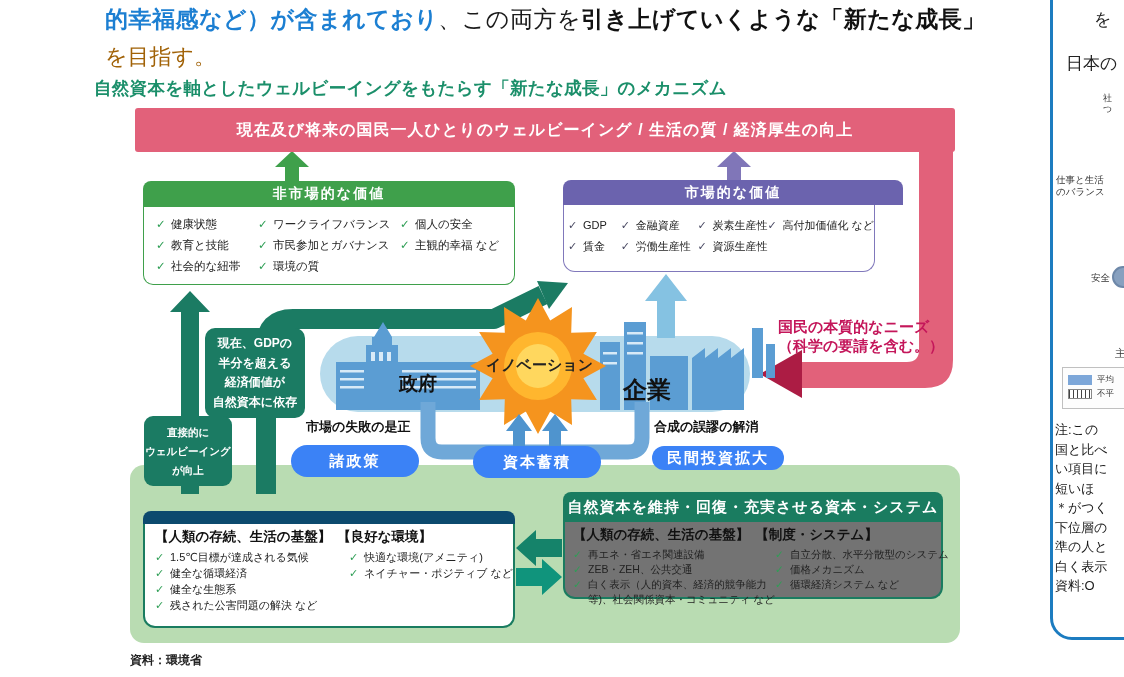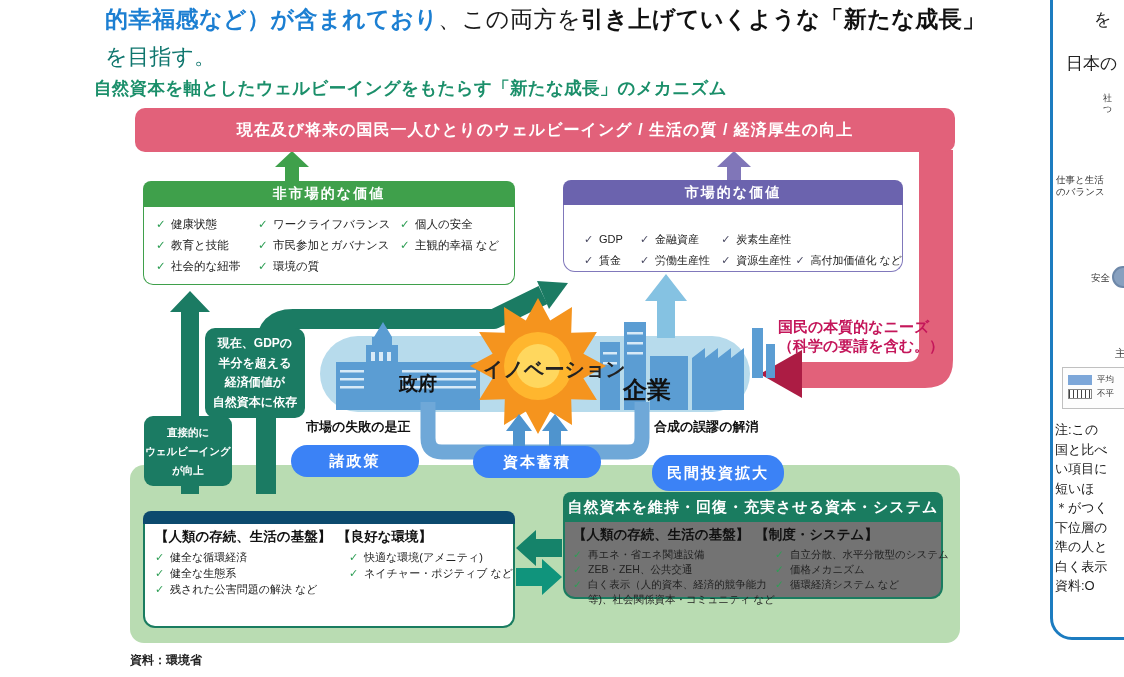--- a/index.html
+++ b/index.html
@@ -3,57 +3,57 @@
 <meta charset="utf-8">
 <style>
   html,body{margin:0;padding:0;background:#fff;}
   .page{position:relative;width:1124px;height:677px;overflow:hidden;background:#fff;
         font-family:"Liberation Sans","DejaVu Sans",sans-serif;color:#1a1a1a;}
   .abs{position:absolute;white-space:nowrap;}
   
   .intro1{left:105px;top:4px;font-size:23px;letter-spacing:0.5px;}
   .intro1 .blue{color:#1C7FD2;font-weight:bold;}
   .intro1 .bold{color:#111;font-weight:bold;}
-  .intro2{left:105px;top:42px;font-size:22px;color:#0f766e;}
+  .intro2{left:105px;top:42px;font-size:22px;color:#a16207;}
   .dtitle{left:94px;top:76px;font-size:17.5px;font-weight:bold;color:#1B8F6A;letter-spacing:0.3px;}
   
-  .banner{left:135px;top:108px;width:820px;height:44px;background:#E2617A;border-radius:10px;
+  .banner{left:135px;top:108px;width:820px;height:44px;background:#E2617A;border-radius:3px;
           display:flex;align-items:center;justify-content:center;color:#fff;font-weight:bold;font-size:16px;letter-spacing:1px;}
   
   .vbox-h{display:flex;align-items:center;justify-content:center;color:#fff;font-weight:bold;}
   .nm-h{left:143px;top:181px;width:372px;height:26px;background:#3FA04B;border-radius:8px 8px 0 0;font-size:14px;letter-spacing:2px;}
   .nm-b{left:143px;top:207px;width:372px;height:78px;background:#fff;border:1.5px solid #3FA04B;border-top:none;
         border-radius:0 0 10px 10px;box-sizing:border-box;display:flex;padding:7px 0 0 12px;}
   .mk-h{left:563px;top:180px;width:340px;height:25px;background:#6B63AE;border-radius:8px 8px 0 0;font-size:14px;letter-spacing:2px;}
-  .mk-b{left:563px;top:205px;width:340px;height:67px;background:#fff;border:1.5px solid #8078BB;border-top:none;
-        border-radius:0 0 12px 12px;box-sizing:border-box;display:flex;padding:10px 0 0 20px;align-items:flex-end;}
+  .mk-b{left:563px;top:205px;width:312px;height:67px;background:#fff;border:1.5px solid #8078BB;border-top:none;
+        border-radius:0 0 12px 12px;box-sizing:border-box;display:flex;padding:10px 0 0 4px;}
   .chk-col{display:flex;flex-direction:column;}
   .nm-b .chk-col{font-size:11.5px;line-height:21px;}
   .mk-b .chk-col{font-size:11px;line-height:21px;}
   .chk{position:relative;padding-left:15px;color:#222;}
   .chk::before{content:"✓";position:absolute;left:0;top:0;color:#2E9E55;font-weight:bold;}
   .mk-b .chk::before{color:#474760;}
   .cont{padding-left:15px;color:#222;}
   
   .gdpbox{left:205px;top:328px;width:100px;height:90px;background:#1B7B63;border-radius:10px;color:#fff;
           font-weight:bold;font-size:12px;line-height:19.5px;display:flex;flex-direction:column;align-items:center;justify-content:center;}
   .directbox{left:144px;top:416px;width:88px;height:70px;background:#1B7B63;border-radius:9px;color:#fff;
           font-weight:bold;font-size:10.5px;line-height:19px;display:flex;flex-direction:column;align-items:center;justify-content:center;}
   
   .govlab{left:399px;top:371px;font-size:19px;font-weight:bold;color:#111;}
   .corplab{left:623px;top:374px;font-size:24px;font-weight:bold;color:#111;}
-  .innolab{left:483px;top:356px;width:110px;text-align:left;font-size:20px;font-weight:bold;color:#222;}
+  .innolab{left:483px;top:356px;width:110px;text-align:right;font-size:15px;font-weight:bold;color:#222;}
   .mfail{left:306px;top:418px;font-size:13px;font-weight:bold;color:#111;}
   .fallacy{left:654px;top:418px;font-size:13px;font-weight:bold;color:#111;}
   .needs{left:778px;top:318px;font-size:15px;font-weight:bold;color:#C4165A;line-height:18.5px;}
   .pill{background:#3b82f6;border-radius:17px;color:#fff;font-weight:bold;font-size:15px;letter-spacing:2px;
         display:flex;align-items:center;justify-content:center;}
   .pill1{left:291px;top:445px;width:128px;height:32px;}
   .pill2{left:473px;top:446px;width:128px;height:32px;}
-  .pill3{left:652px;top:446px;width:132px;height:36px;margin-top:9px;}
+  .pill3{left:652px;top:446px;width:132px;height:24px;}
   
   .gpanel{left:130px;top:465px;width:830px;height:178px;background:#B9DCB2;border-radius:14px;}
   .nat-h{left:143px;top:511px;width:372px;height:52px;background:#0c4a6e;border-radius:8px 8px 0 0;font-size:15px;letter-spacing:2px;}
   .nat-b{left:143px;top:524px;width:372px;height:104px;background:#fff;border:2px solid #1A7C60;border-top:none;
          border-radius:0 0 12px 12px;box-sizing:border-box;padding:4px 0 0 10px;}
   .sys-h{left:563px;top:492px;width:380px;height:30px;background:#1A7C60;border-radius:8px 8px 0 0;font-size:15px;letter-spacing:1px;}
   .sys-b{left:563px;top:522px;width:380px;height:77px;background:#737373;border:2px solid #1A7C60;border-top:none;
          border-radius:0 0 12px 12px;box-sizing:border-box;padding:4px 0 0 8px;}
   .subrow{font-size:13.5px;font-weight:bold;color:#111;white-space:nowrap;margin-bottom:3px;}
   .subrow span{margin-right:6px;}
@@ -220,20 +220,21 @@
   <div class="abs pill pill2 z2">資本蓄積</div>
   <div class="abs pill pill3 z2">民間投資拡大</div>
 
   <div class="abs vbox-h nat-h z2">自然資本（環境）</div>
   <div class="abs nat-b z2">
     <div class="subrow">
       <span>【人類の存続、生活の基盤】</span><span>【良好な環境】</span>
     </div>
     <div class="cols">
       <div class="chk-col" style="width:198px">
+        <div class="chk">1.5℃目標が達成される気候</div>
         <div class="chk">健全な循環経済</div>
         <div class="chk">健全な生態系</div>
         <div class="chk">残された公害問題の解決 など</div>
       </div>
       <div class="chk-col">
         <div class="chk">快適な環境(アメニティ)</div>
         <div class="chk">ネイチャー・ポジティブ など</div>
       </div>
     </div>
   </div>

